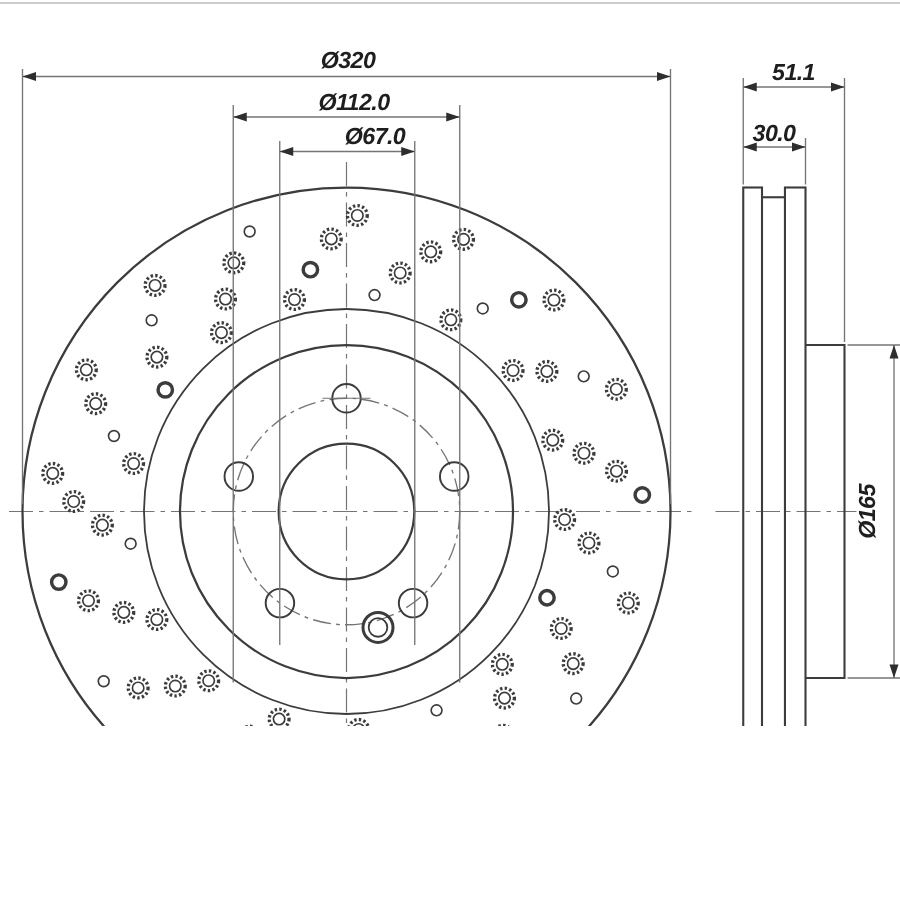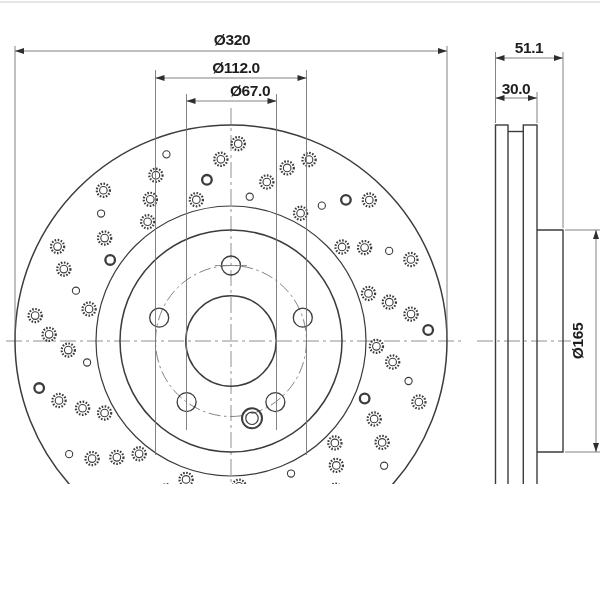--- a/index.html
+++ b/index.html
@@ -1,17 +1,17 @@
 <!DOCTYPE html>
 <html><head>
 <meta charset="utf-8">
 <style>
   html,body{margin:0;padding:0;background:#fff;}
   .sheet{position:relative;width:600px;height:484px;background:#fff;overflow:hidden;
-         font-family:"Liberation Sans",sans-serif;}
+         font-family:"Liberation Sans",sans-serif;font-style:italic;}
   svg text{font-family:"Liberation Sans","DejaVu Sans",sans-serif;font-size:15.5px;
            font-weight:700;fill:#1e1e1e;letter-spacing:-0.4px;}
 </style>
 </head>
 <body>
 
 <div class="sheet">
   <svg id="drawing" width="600" height="600" viewBox="0 0 600 600">
       <rect x="0" y="0" width="600" height="600" fill="#ffffff"></rect>
       <line x1="0" y1="2" x2="600" y2="2" stroke="#cccccc" stroke-width="1.2"></line>

